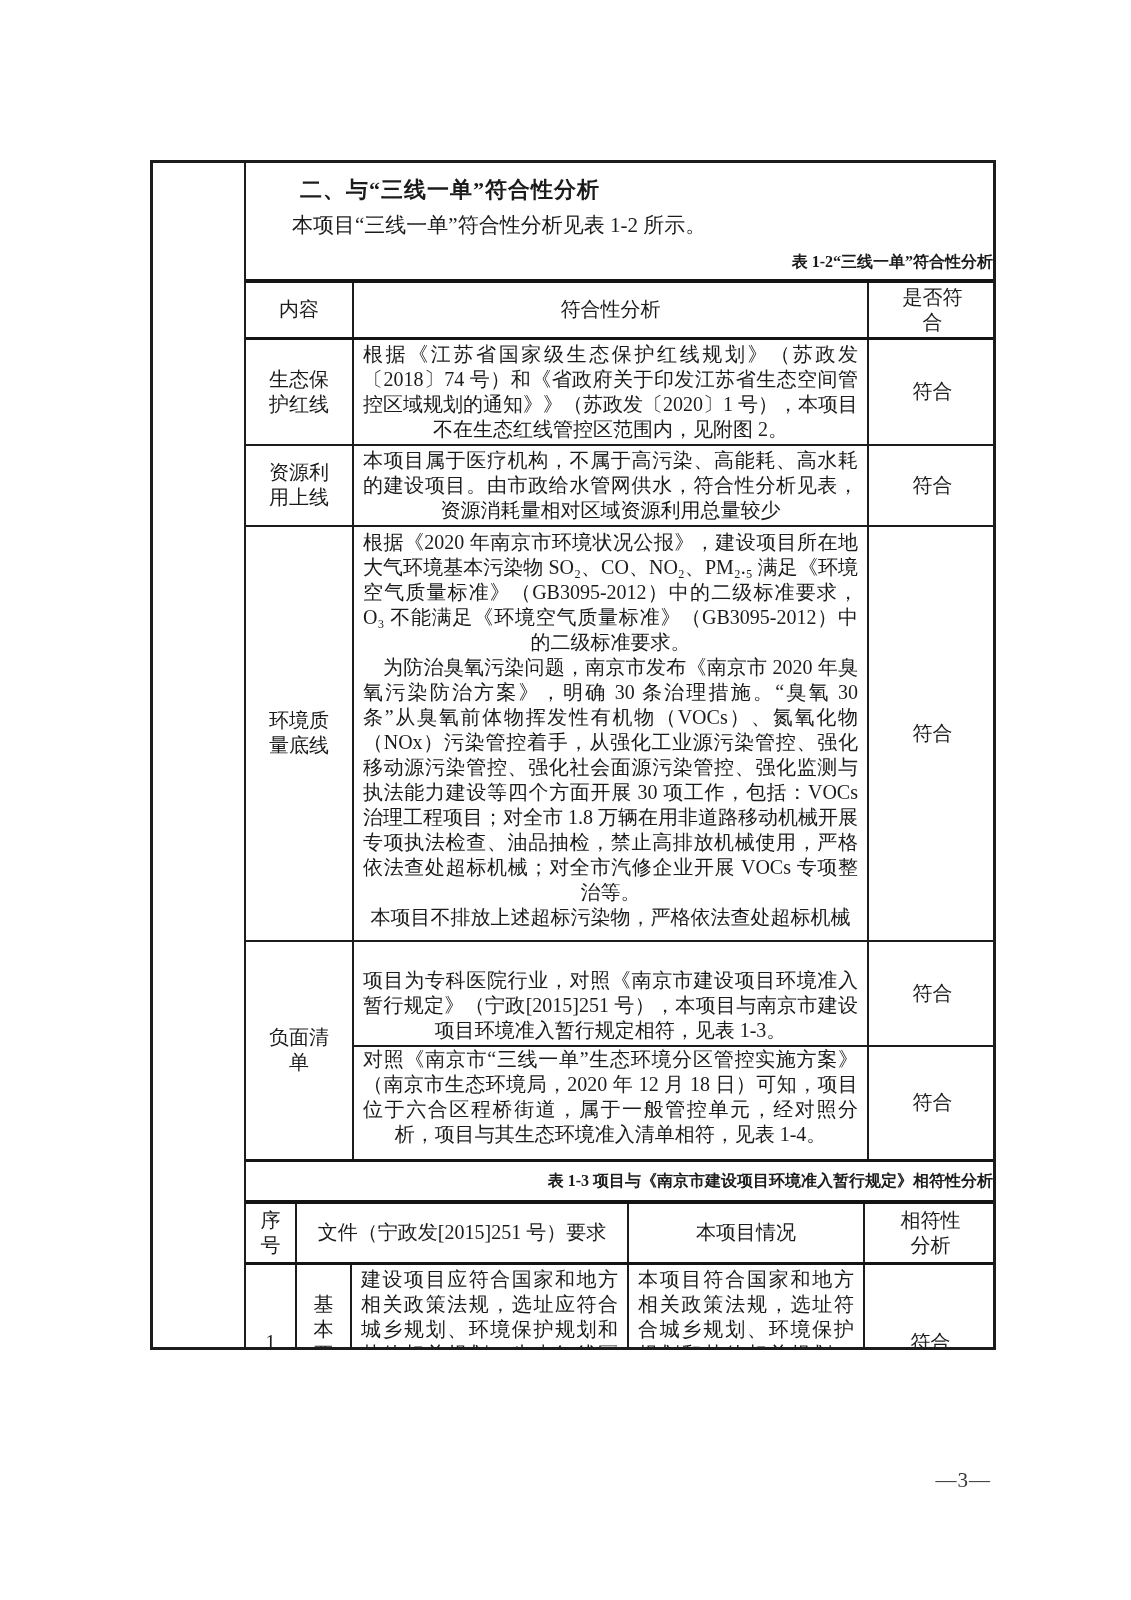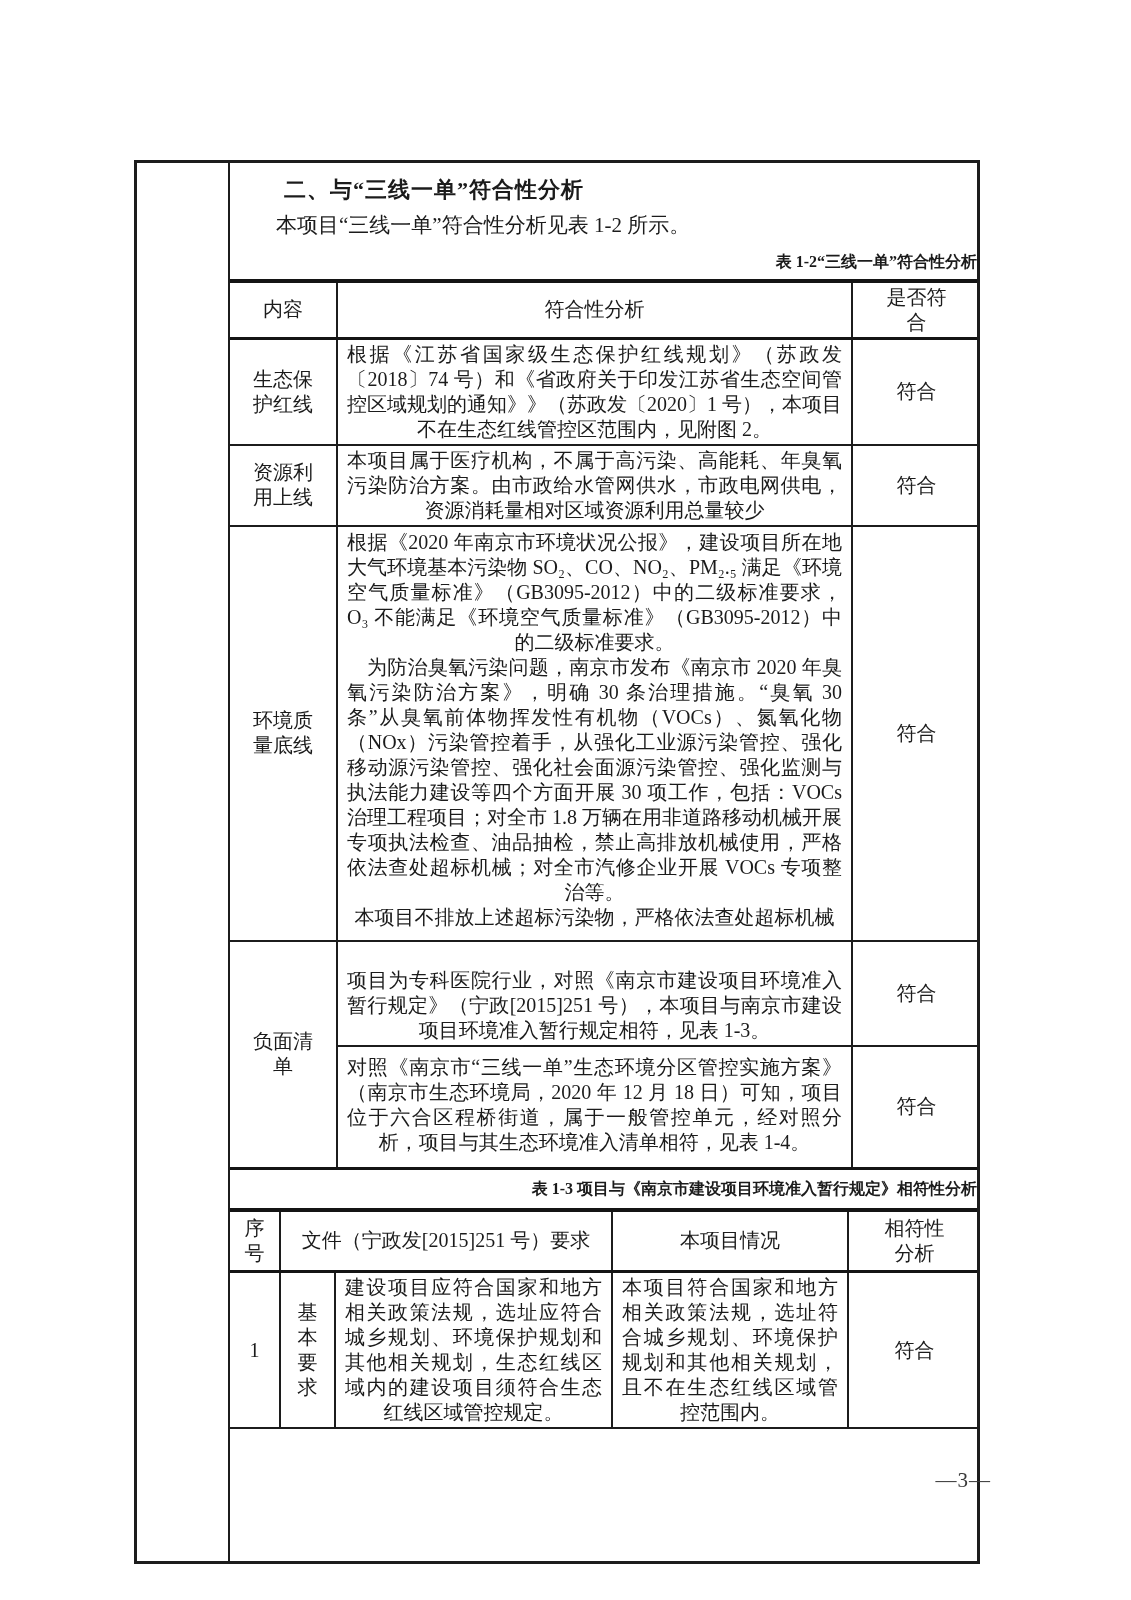--- a/index.html
+++ b/index.html
@@ -5,22 +5,22 @@
   * { margin: 0; padding: 0; box-sizing: border-box; }
   html, body { width: 1131px; height: 1600px; }
   body {
     position: relative;
     background: #ffffff;
     color: #1b1b1b;
     font-family: "Liberation Serif", "DejaVu Serif", serif;
   }
   .form-frame {
     position: absolute;
-    left: 134px; top: 160px;
-    width: 846px; height: 1404px;
+    left: 150px; top: 160px;
+    width: 846px; height: 1190px;
     border: 3px solid #1c1c1c;
     display: flex;
     overflow: hidden;
   }
   .left-col {
     flex: none;
     width: 93px;
     border-right: 2px solid #1c1c1c;
   }
   .content-col {
@@ -74,21 +74,21 @@
     text-justify: inter-character;
     text-align-last: center;
   }
   .c-ana p {
     text-align: justify;
     text-justify: inter-character;
     text-align-last: center;
   }
   .p-indent { text-indent: 1em; }
   .pad-tall { padding-top: 26px; }
-  .pad-mid  { padding-top: 8px; padding-bottom: 12px; }
+  .pad-mid  { padding-top: 0; padding-bottom: 12px; }
   .r3-cell { padding-top: 3px; padding-bottom: 10px; }
   .page-number {
     position: absolute;
     top: 1468px;
     left: 900px;
     width: 91px;
     text-align: right;
     font-size: 21px;
     color: #3a3a3a;
     letter-spacing: 1px;
@@ -123,21 +123,21 @@
       <tbody>
         <tr>
           <td class="c-label">生态保
 护红线</td>
           <td class="c-ana">根据《江苏省国家级生态保护红线规划》（苏政发〔2018〕74 号）和《省政府关于印发江苏省生态空间管控区域规划的通知》》（苏政发〔2020〕1 号），本项目不在生态红线管控区范围内，见附图 2。</td>
           <td class="c-verdict">符合</td>
         </tr>
         <tr>
           <td class="c-label">资源利
 用上线</td>
-          <td class="c-ana">本项目属于医疗机构，不属于高污染、高能耗、年臭氧污染防治方案。由市政给水管网供水，市政电网供电，资源消耗量相对区域资源利用总量较少</td>
+          <td class="c-ana">本项目属于医疗机构，不属于高污染、高能耗、高水耗的建设项目。由市政给水管网供水，符合性分析见表，资源消耗量相对区域资源利用总量较少</td>
           <td class="c-verdict">符合</td>
         </tr>
         <tr>
           <td class="c-label">环境质
 量底线</td>
           <td class="c-ana r3-cell">
             <p>根据《2020 年南京市环境状况公报》，建设项目所在地大气环境基本污染物 SO₂、CO、NO₂、PM₂.₅ 满足《环境空气质量标准》（GB3095-2012）中的二级标准要求，O₃ 不能满足《环境空气质量标准》（GB3095-2012）中的二级标准要求。</p>
             <p class="p-indent">为防治臭氧污染问题，南京市发布《南京市 2020 年臭氧污染防治方案》，明确 30 条治理措施。“臭氧 30 条”从臭氧前体物挥发性有机物（VOCs）、氮氧化物（NOx）污染管控着手，从强化工业源污染管控、强化移动源污染管控、强化社会面源污染管控、强化监测与执法能力建设等四个方面开展 30 项工作，包括：VOCs 治理工程项目；对全市 1.8 万辆在用非道路移动机械开展专项执法检查、油品抽检，禁止高排放机械使用，严格依法查处超标机械；对全市汽修企业开展 VOCs 专项整治等。</p>
             <p>本项目不排放上述超标污染物，严格依法查处超标机械</p>
           </td>

